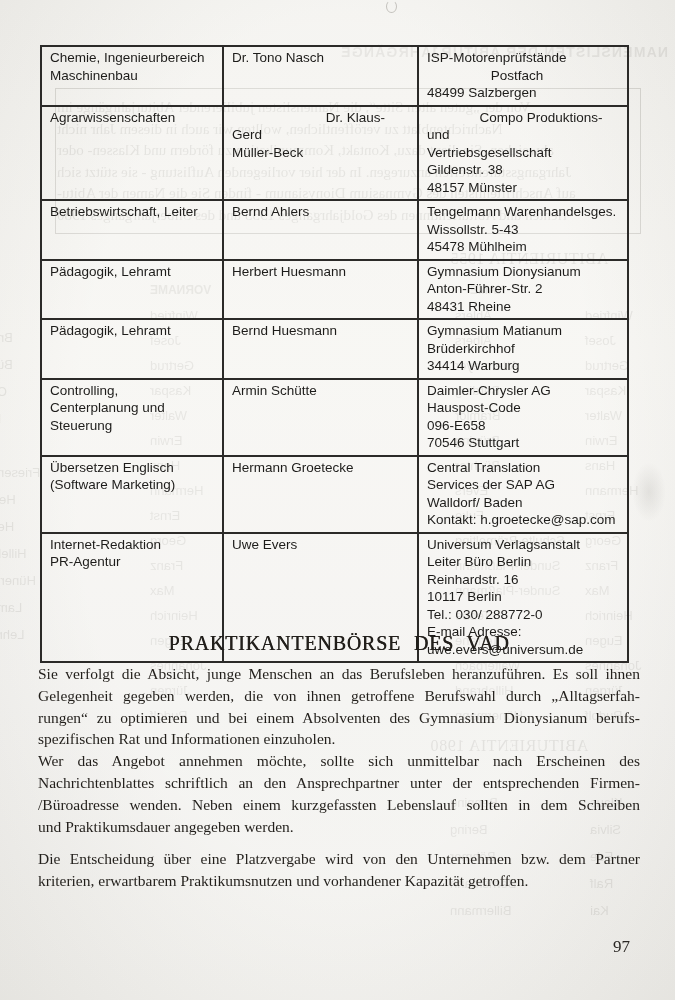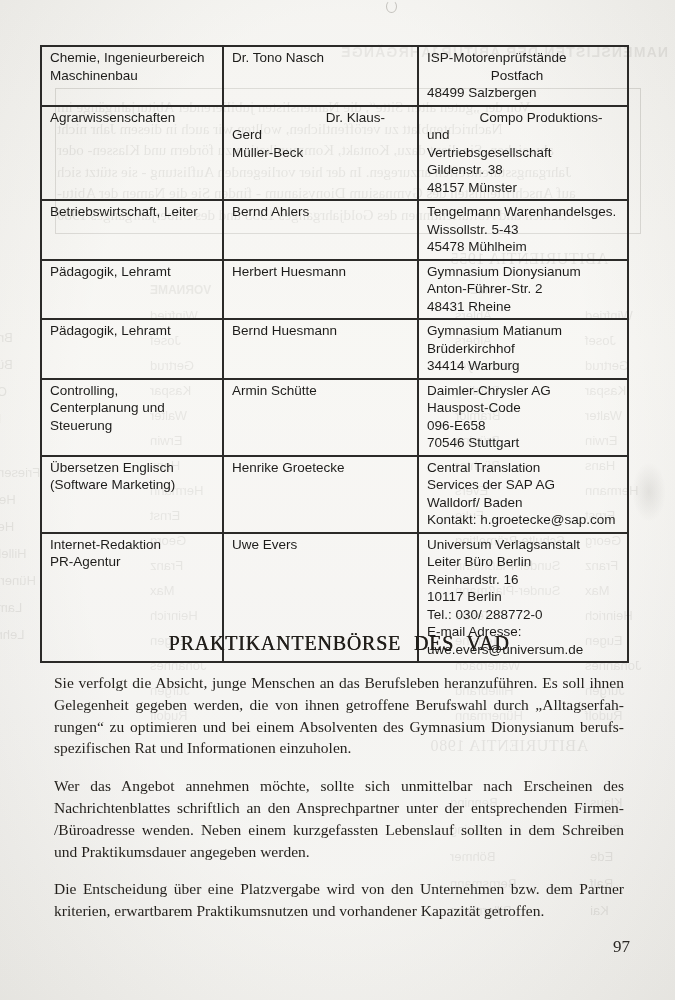--- a/index.html
+++ b/index.html
@@ -46,21 +46,21 @@
     padding:2px 3px 3px 8px;white-space:pre-wrap;word-wrap:break-word;
   }
   col.c1{width:182px;} col.c2{width:195px;} col.c3{width:210px;}
   
   .textblock{position:absolute;left:38px;top:630px;width:602px;z-index:1;
     font-family:"Liberation Serif",serif;color:#221f1b;}
   .title{
     font-size:20px;line-height:26px;margin:0 0 7px 0;font-weight:normal;
     letter-spacing:.8px;word-spacing:7px;text-shadow:.4px 0 0 currentColor;text-align:center;
   }
-  .para{margin:16px;font-size:15.5px;line-height:21.8px;}
+  .para{margin:0;font-size:15.5px;line-height:21.8px;}
   .para.gap{margin-top:11px;font-family:Liberation Serif, serif;}
   .pline{text-align:justify;text-align-last:justify;}
   .pline.last{text-align:left;text-align-last:auto;}
   .pagenum{
     position:absolute;right:45px;top:937px;z-index:1;
     font-family:"Liberation Serif",serif;font-size:17px;color:#2a2724;
   }
 </style>
 </head>
 <body>
@@ -207,21 +207,21 @@
 Steuerung</td>
         <td>Armin Schütte</td>
         <td>Daimler-Chrysler AG
 Hauspost-Code
 096-E658
 70546 Stuttgart</td>
       </tr>
       <tr>
         <td>Übersetzen Englisch
 (Software Marketing)</td>
-        <td>Henrike Groetecke</td>
+        <td>Hermann Groetecke</td>
         <td>Central Translation
 Services der SAP AG
 Walldorf/ Baden
 Kontakt: h.groetecke@sap.com</td>
       </tr>
       <tr>
         <td>Internet-Redaktion
 PR-Agentur</td>
         <td>Uwe Evers</td>
         <td>Universum Verlagsanstalt

